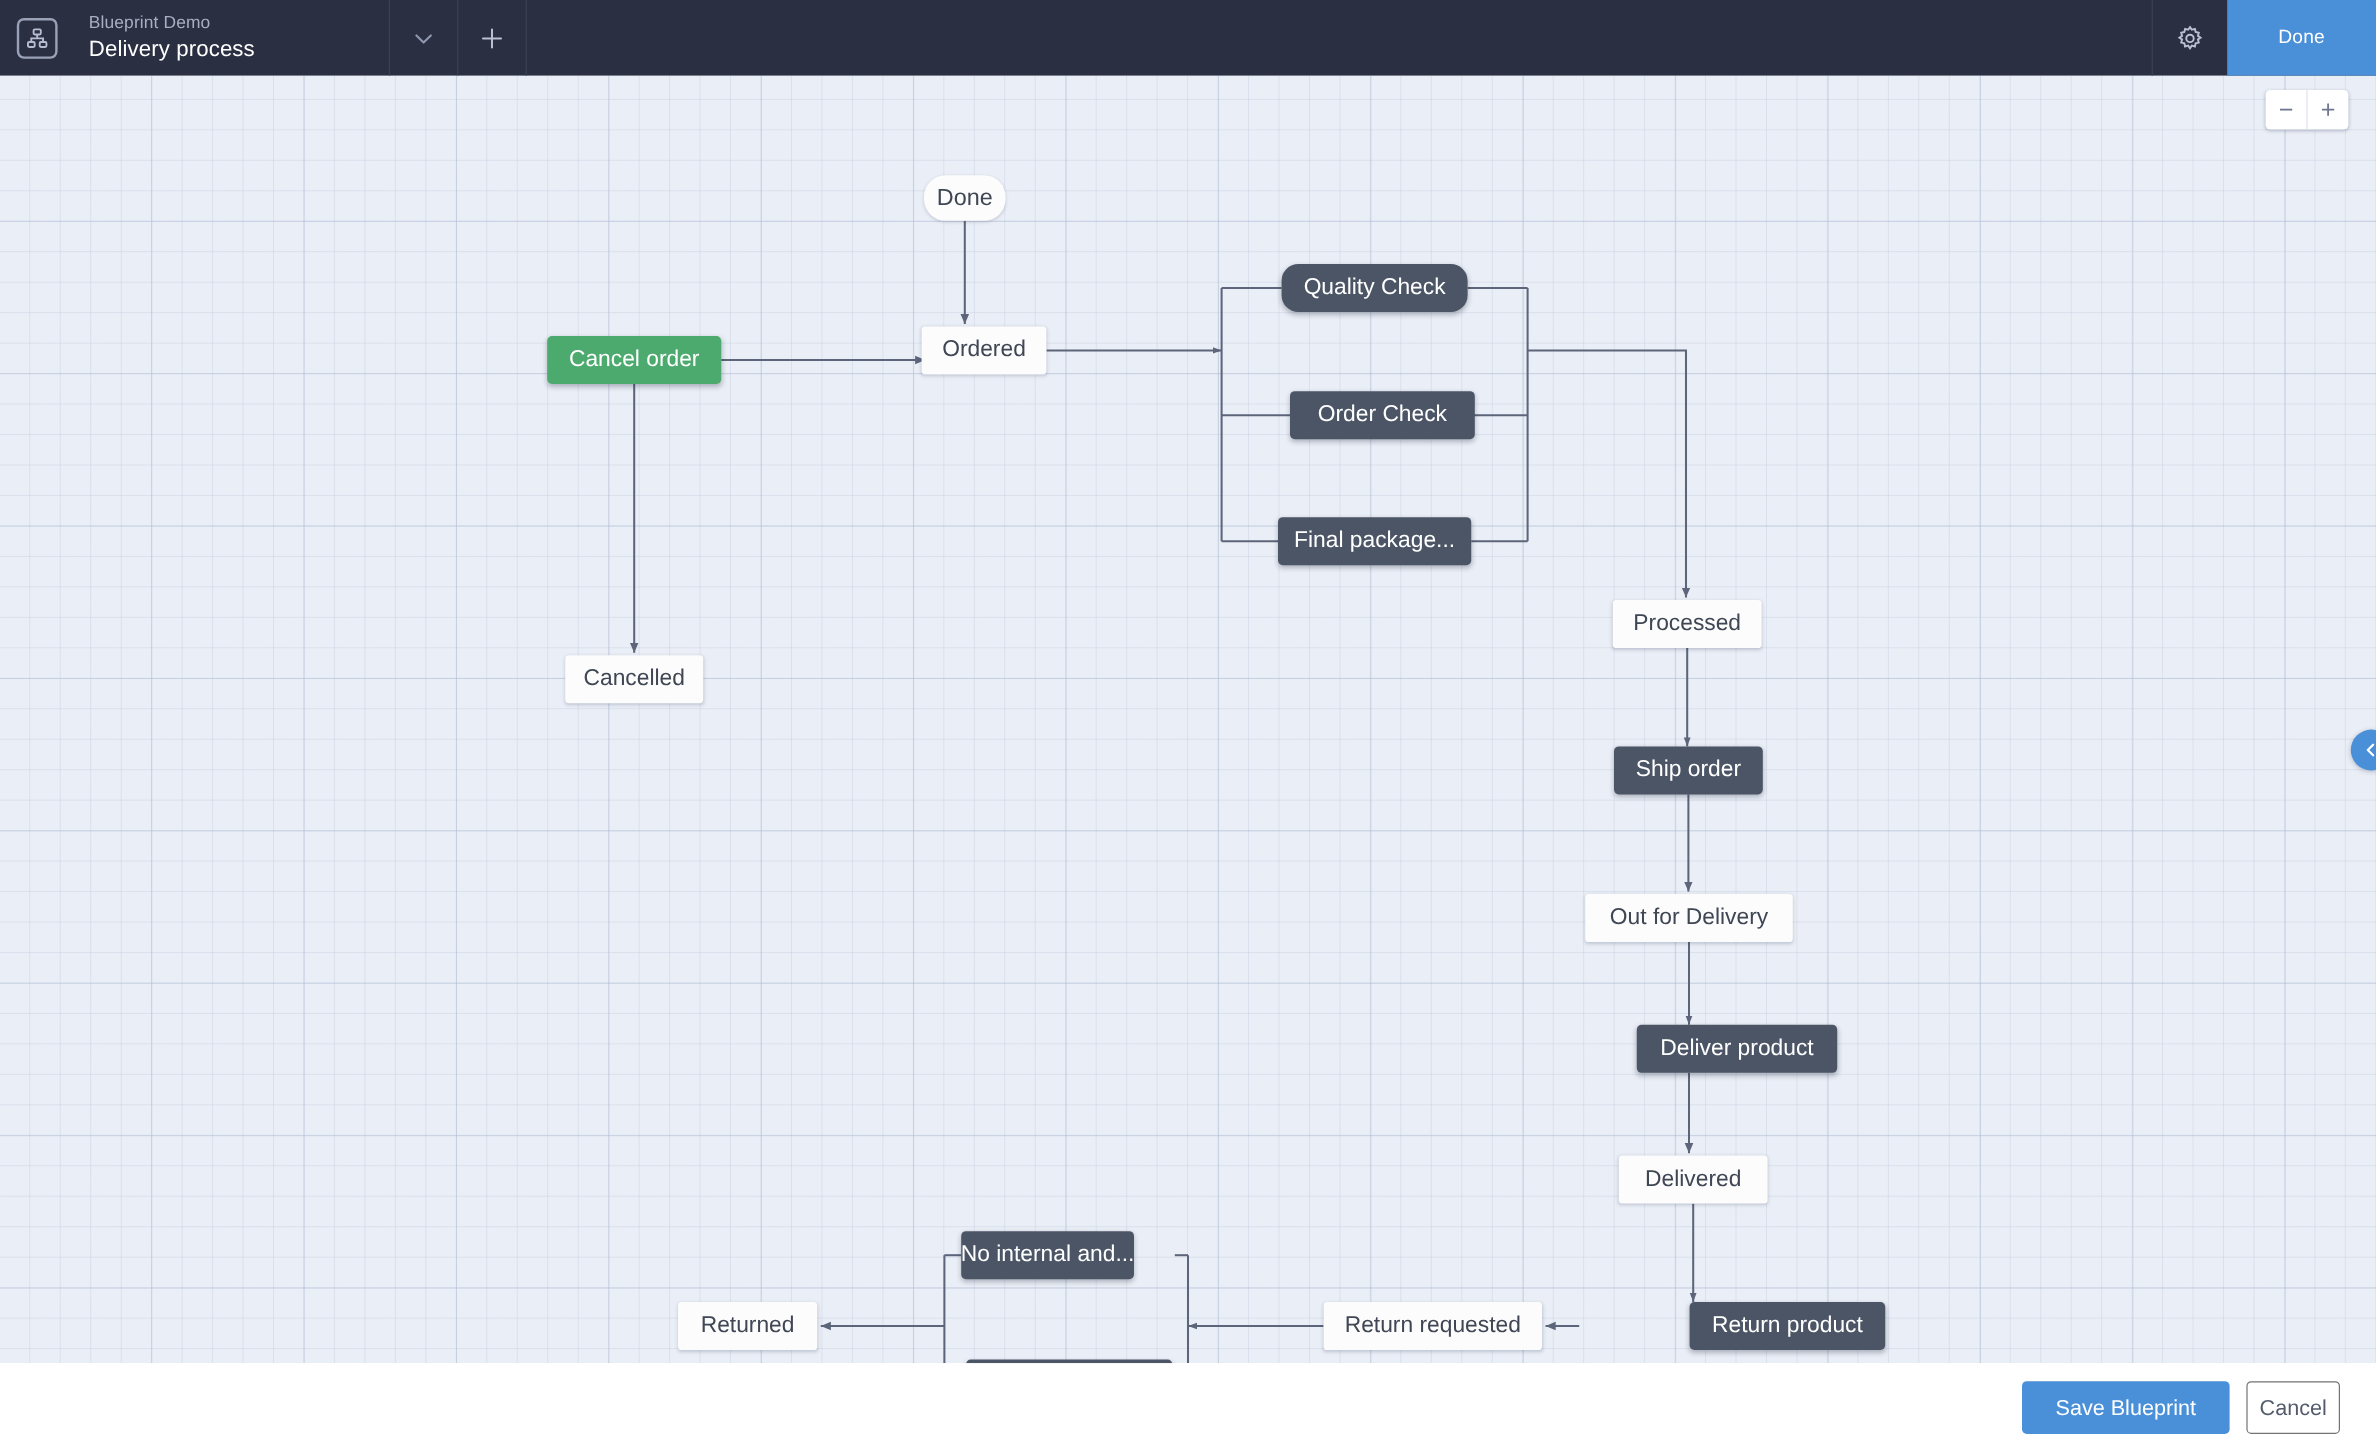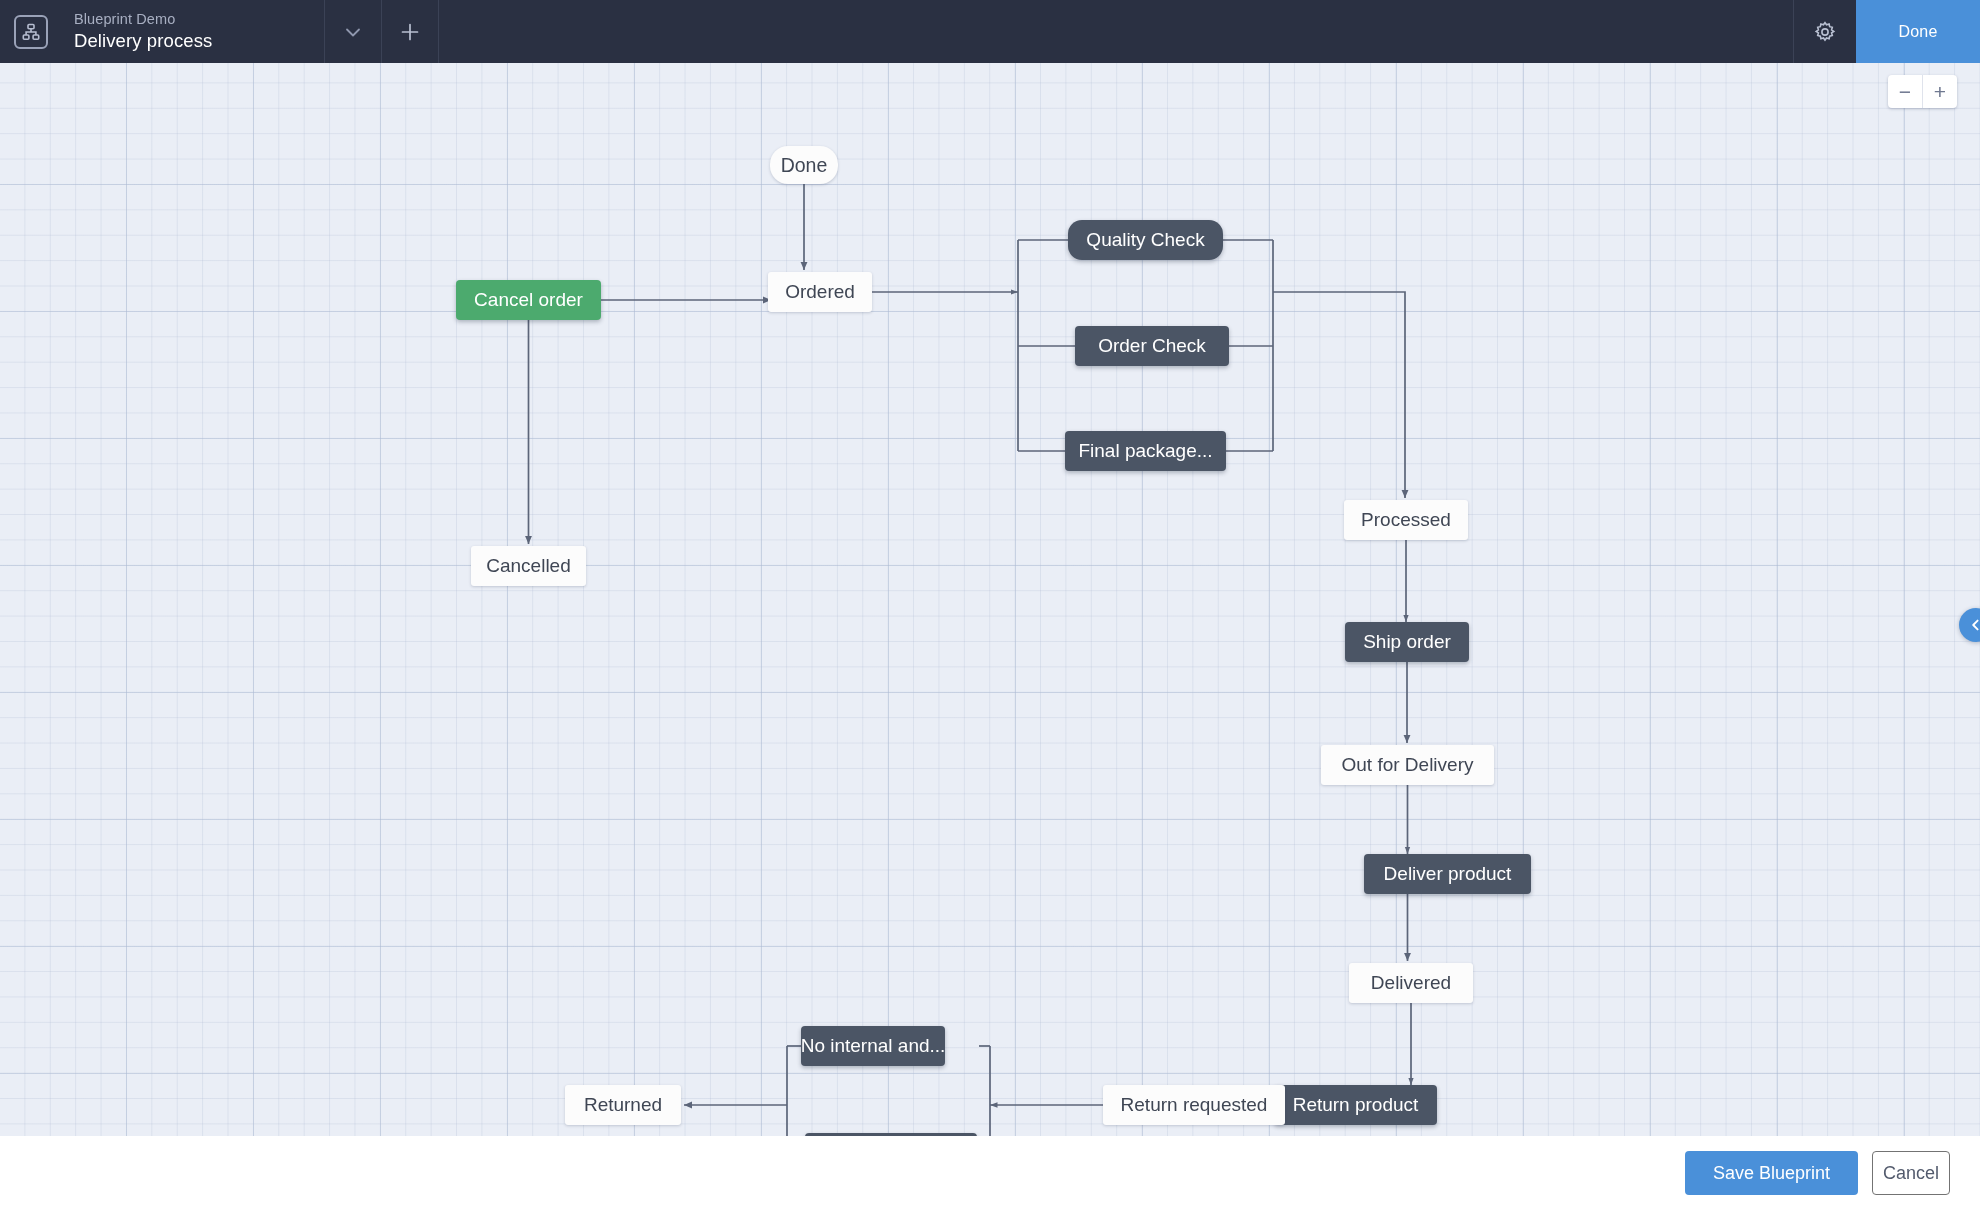--- a/index.html
+++ b/index.html
@@ -253,21 +253,21 @@
       </div>
       <div class="node state" style="left: 1321px; top: 682px; width: 173px; height: 40px;">
         <span>Out for Delivery</span>
       </div>
       <div class="node trans" style="left: 1324px; top: 791px; width: 167px; height: 40px; margin-left: 40px;">
         <span>Deliver product</span>
       </div>
       <div class="node state" style="left: 1349px; top: 900px; width: 124px; height: 40px;">
         <span>Delivered</span>
       </div>
-      <div class="node trans" style="left: 1246px; top: 1022px; width: 163px; height: 40px; margin-left: 28px;">
+      <div class="node trans" style="left: 1380px; top: 1022px; width: 163px; height: 40px; margin-left: 28px;">
         <span>Return product</span>
       </div>
       <div class="node state" style="left: 1103px; top: 1022px; width: 182px; height: 40px;">
         <span>Return requested</span>
       </div>
       <div class="node trans" style="left: 801px; top: 963px; width: 144px; height: 40px;">
         <span>No internal and...</span>
       </div>
       <div class="node trans" style="left: 805px; top: 1070px; width: 172px; height: 40px;"></div>
       <div class="node state" style="left: 565px; top: 1022px; width: 116px; height: 40px;">

